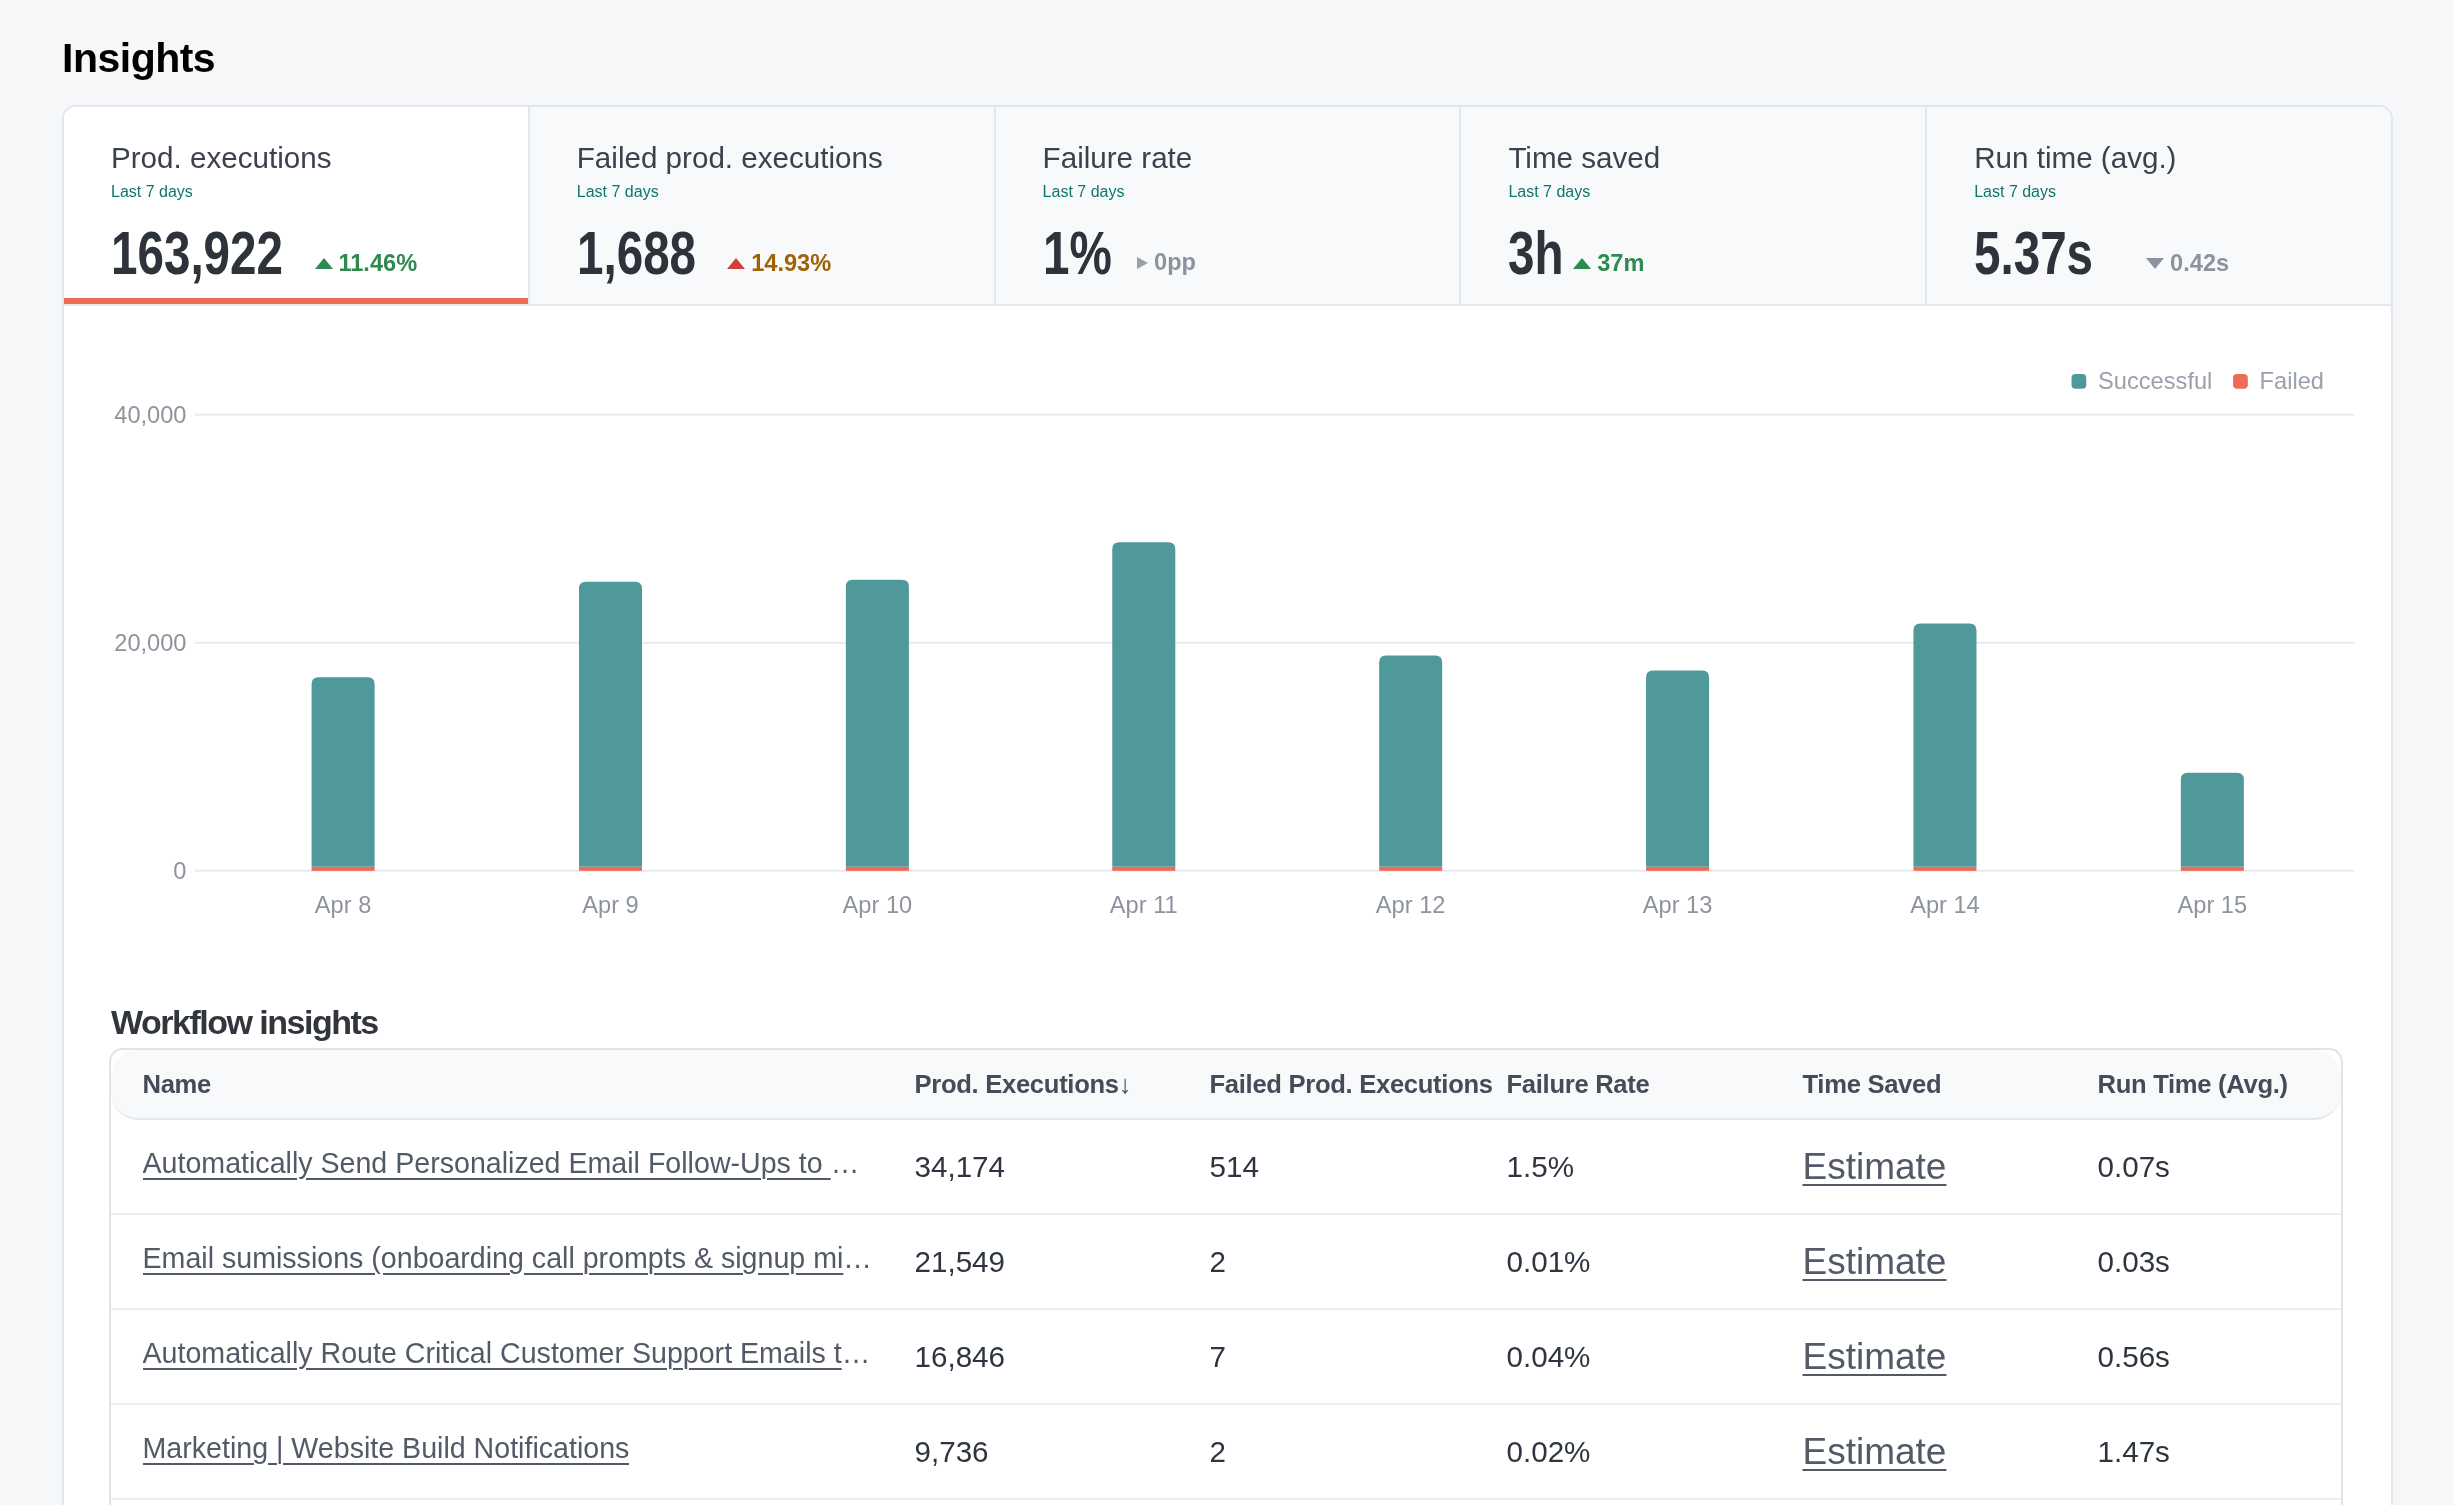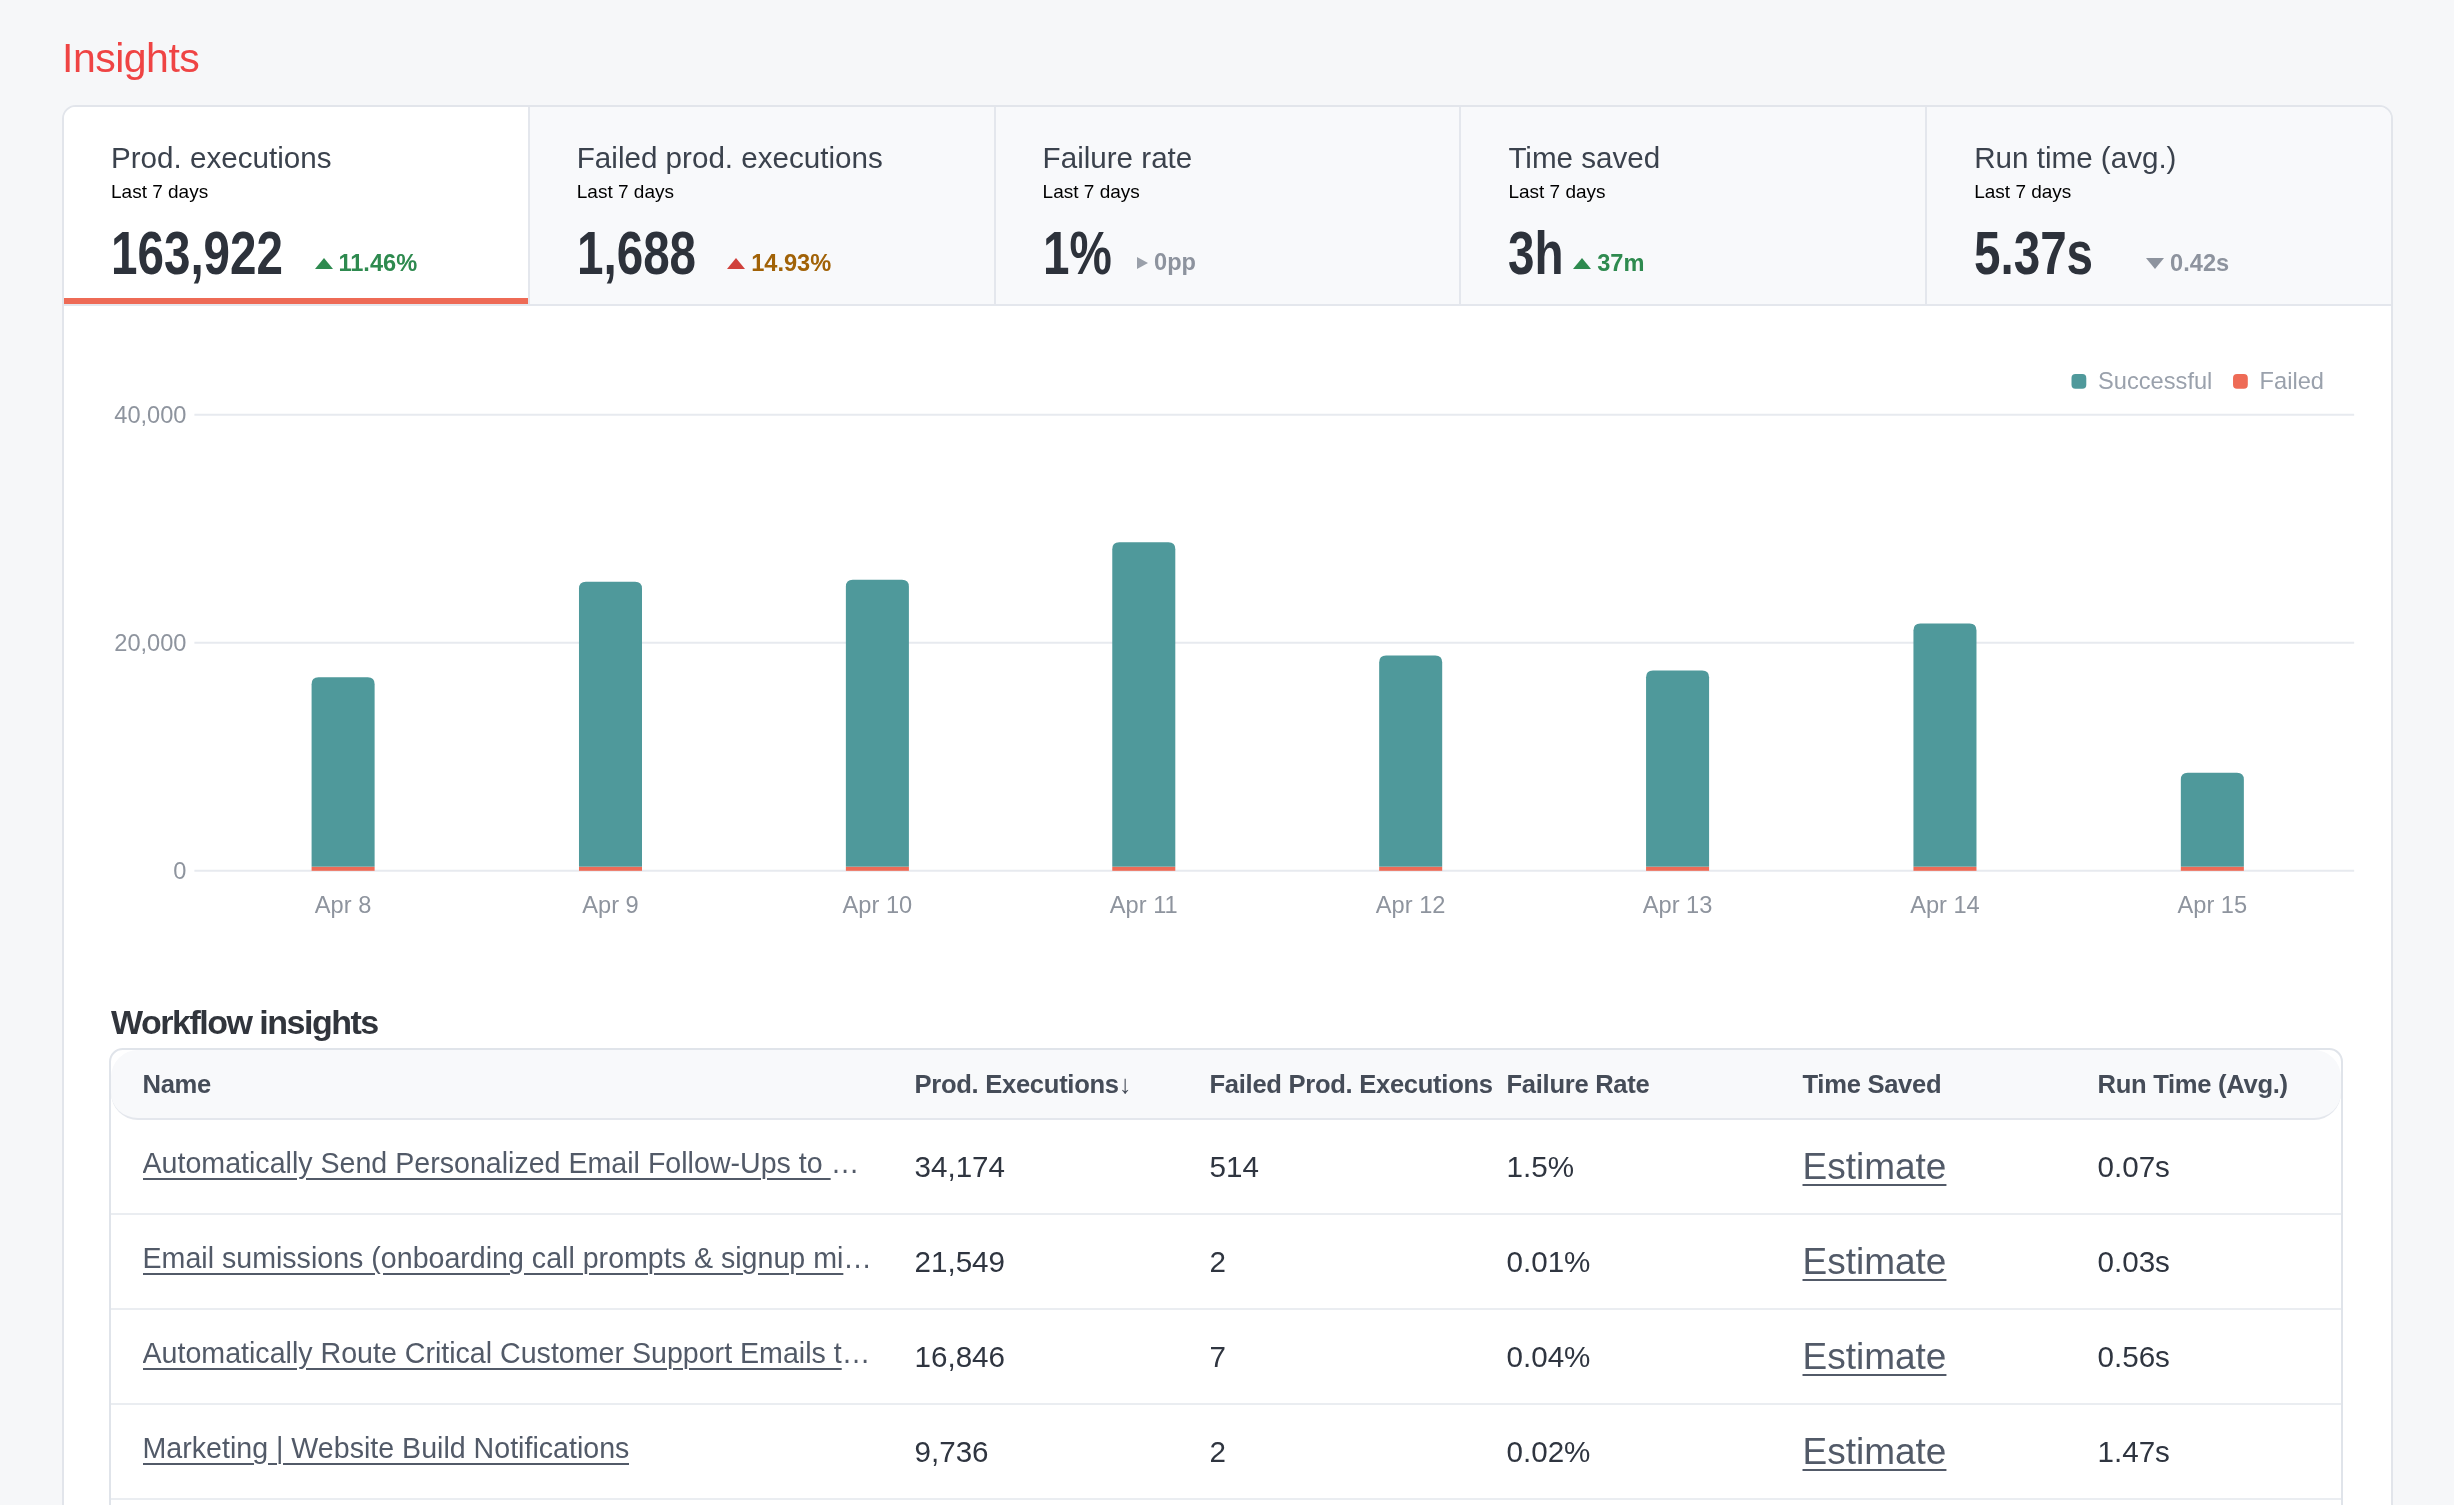--- a/index.html
+++ b/index.html
@@ -1,26 +1,26 @@
 <!DOCTYPE html>
 <html><head>
 <meta charset="utf-8">
 <style>
   * { margin:0; padding:0; box-sizing:border-box; }
   html,body { width:2455px; height:1505px; background:#f6f7f9; font-family:"Liberation Sans", sans-serif; overflow:hidden; }
   .abs { position:absolute; }
-  h1 { position:absolute; left:62px; top:38px; font-size:41px; font-weight:400; color:#ef4444; line-height:41px; letter-spacing:-0.5px; }
+  h1 { position:absolute; left:62px; top:38px; font-size:41px; font-weight:700; color:#000000; line-height:41px; letter-spacing:-0.5px; }
   .panel { position:absolute; left:62px; top:105px; width:2331px; height:1458px; background:#ffffff; border:2px solid #e2e5eb; border-radius:13.8px; overflow:hidden; }
   .cards { display:flex; height:199px; border-bottom:2px solid #e4e7ed; }
   .card { flex:1 1 0; background:#f8f9fb; border-right:2px solid #e4e7ed; padding:36px 29.6px 0 47px; position:relative; }
   .card:last-child { border-right:none; }
   .card.sel { background:#ffffff; }
   .card.sel::after { content:""; position:absolute; left:0; right:0; bottom:0; height:5.9px; background:#ee6b56; }
   .ctitle { font-size:29.6px; color:#3b424d; font-weight:400; line-height:29.6px; }
-  .csub { font-size:19px; color:#000000; line-height:23.6px; margin-top:7.9px; }
+  .csub { font-size:16px; color:#0f766e; line-height:23.6px; margin-top:7.9px; }
   .cnum-row { display:flex; align-items:baseline; margin-top:18.7px; }
   .cnum-out { display:inline-block; }
   .cnum { display:inline-block; font-size:61px; font-weight:700; color:#2d323b; line-height:61px; transform:scaleX(0.78); transform-origin:left bottom; white-space:nowrap; }
   .cind { display:inline-flex; align-items:center; margin-left:31.5px; position:relative; top:-4.9px; font-size:23.6px; font-weight:700; }
   .cind .txt { margin-left:5.9px; }
   .green { color:#2e8a4f; }
   .redtx { color:#a16207; }
   .gray { color:#8d939e; }
   .tri-up-g { width:0; height:0; border-left:9.9px solid transparent; border-right:9.9px solid transparent; border-bottom:11.8px solid #2e8a4f; }
   .tri-up-r { width:0; height:0; border-left:9.9px solid transparent; border-right:9.9px solid transparent; border-bottom:11.8px solid #d0413c; }

